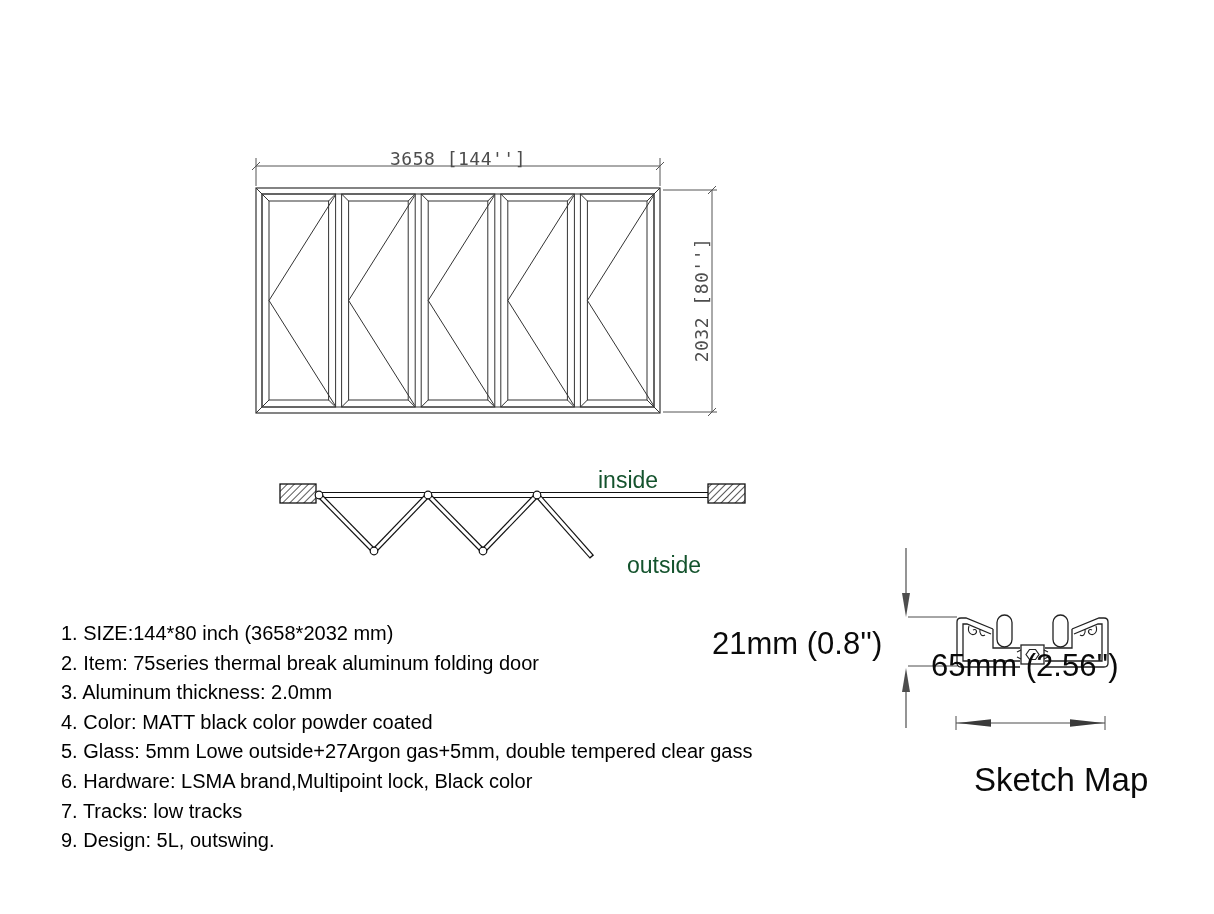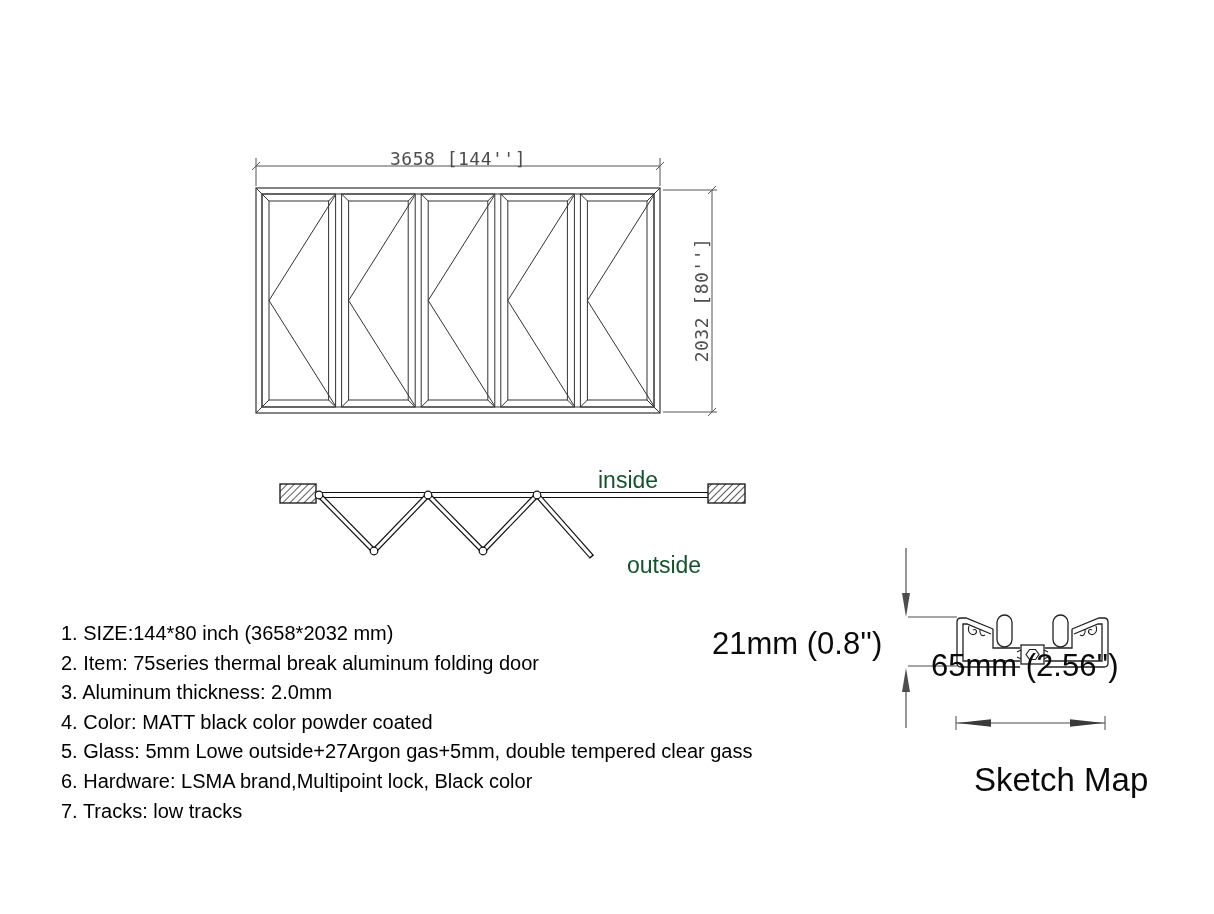--- a/index.html
+++ b/index.html
@@ -140,20 +140,21 @@
   <div class="txt label-big" style="left:627px;top:528px;text-align:center;">outside</div>
 
   <ul class="specs">
     <li>1. SIZE:144*80 inch (3658*2032 mm)</li>
     <li>2. Item: 75series thermal break aluminum folding door</li>
     <li>3. Aluminum thickness: 2.0mm</li>
     <li>4. Color: MATT black color powder coated</li>
     <li>5. Glass: 5mm Lowe outside+27Argon gas+5mm, double tempered clear gass</li>
     <li>6. Hardware: LSMA brand,Multipoint lock, Black color</li>
     <li>7. Tracks: low tracks</li>
+    <li>9. Design: 5L, outswing.</li>
   </ul>
 
   <div class="txt dim-big" style="left:712px;top:618px;margin-top:8px;">21mm (0.8'')</div>
 
   <div class="txt dim-big" style="left:931px;top:648px;">65mm (2.56'')</div>
 
   <div class="txt caption" style="left:941px;top:761px;margin-left:33px;">Sketch Map</div>
 
 </div>
 

